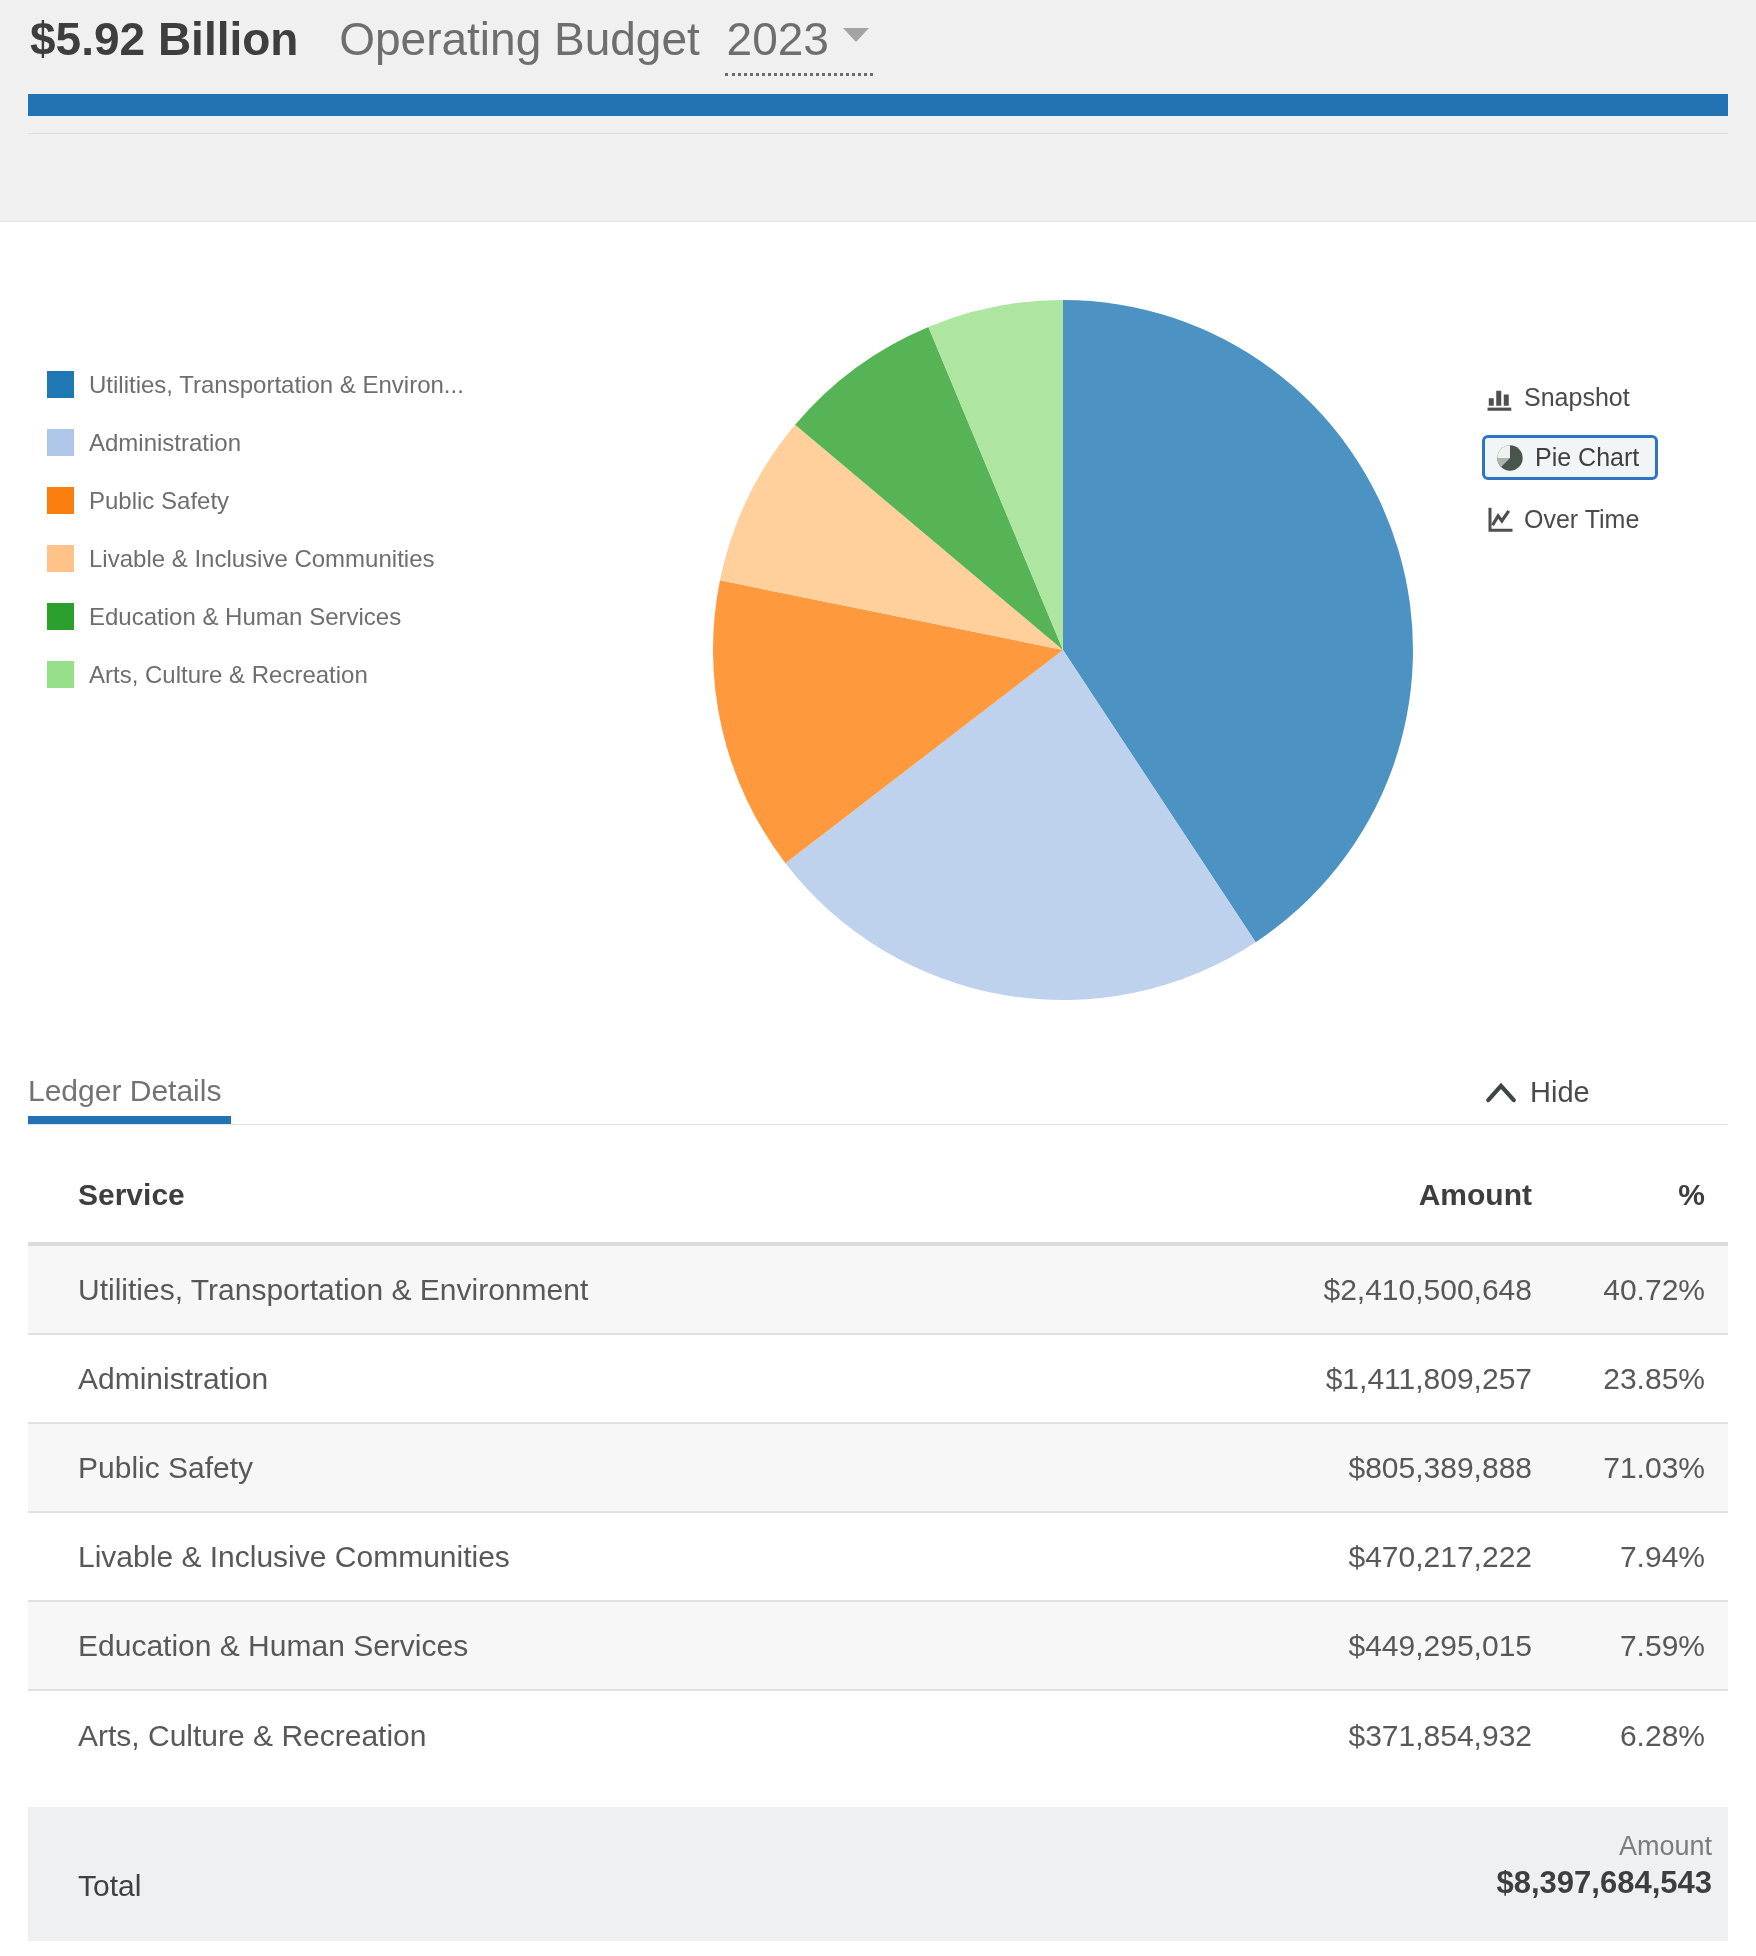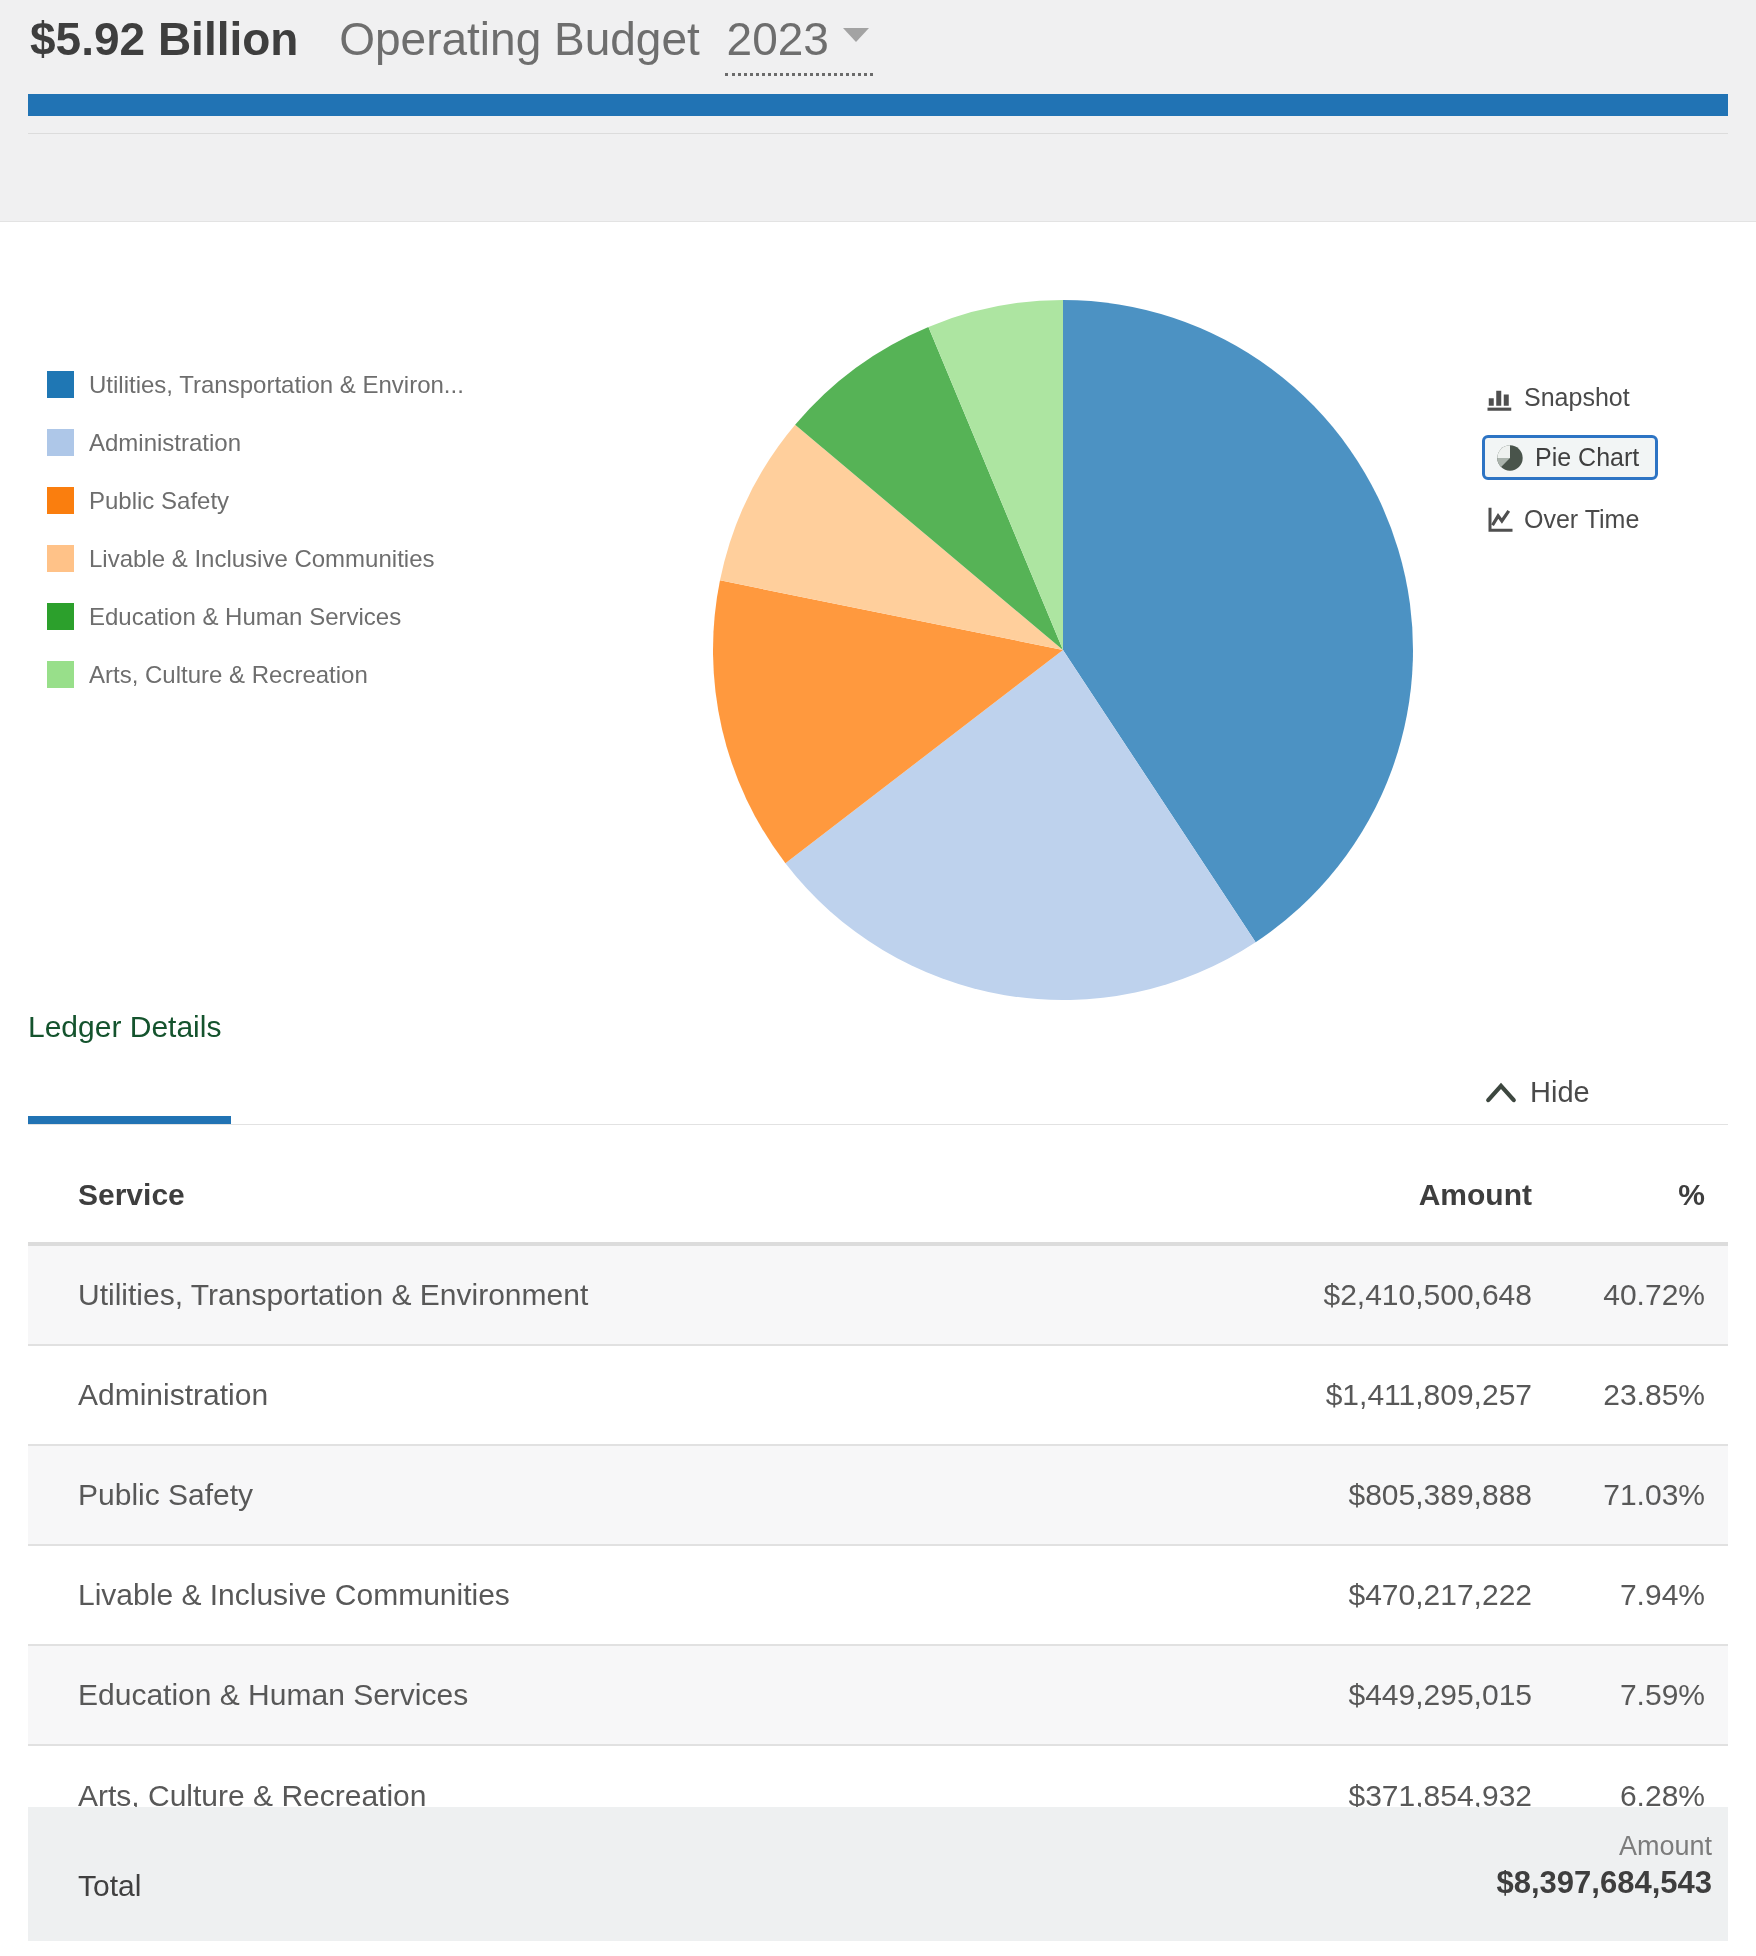--- a/index.html
+++ b/index.html
@@ -66,41 +66,41 @@
     display:flex; align-items:center; gap:9px; height:45px;
     margin-top:16px; margin-bottom:17px;
     border:3px solid #2d74c4; border-radius:6px; background:#f2f5f5;
     padding:0 16px 0 9px; width:fit-content;
     font-size:25px; color:#3f3f3f; cursor:pointer;
   }
   .vicon { display:block; }
 
   
   .ledger-title {
-    position:absolute; left:28px; top:1010px; font-size:30px; color:#14532d;text-align:right;
+    position:absolute; left:28px; top:1074px; font-size:30px; color:#737373;text-align:right;
   }
   .ledger-underline {
     position:absolute; left:28px; top:1116px; width:203px; height:9px;
   }
   .ledger-hairline {
     position:absolute; left:28px; right:28px; top:1124px; height:1px; background:#e2e2e2;
   }
   .hide-control {
     position:absolute; left:1484px; top:1076px; display:flex; align-items:center; gap:12px;
     font-size:29px; color:#4a4a4a; cursor:pointer;
   }
   .col-head { position:absolute; top:1178px; font-weight:700; font-size:30px; color:#3e3e3e; }
   .col-head.service { left:78px; }
   .col-head.amount { left:1200px; width:332px; text-align:right; }
   .col-head.pct { left:1560px; width:145px; text-align:right; }
   .head-rule {
     position:absolute; left:28px; right:28px; top:1242px; height:4px; background:#dcdcdc;
   }
   .rows { position:absolute; left:28px; right:28px; top:1246px; }
-  .trow { position:relative; height:100px; border-bottom:2px solid #e1e1e1;text-align:center; }
+  .trow { position:relative; height:89px; border-bottom:2px solid #e1e1e1;text-align:center; }
   .trow:nth-child(odd) { background:#f7f7f8; }
   .trow:nth-child(even) { background:#ffffff; }
   .trow:last-child { border-bottom:none; }
   .cell { position:absolute; top:50%; transform:translateY(-50%); font-size:30px; color:#585858; white-space:nowrap; }
   .cell.svc { left:50px; }
   .cell.amt { right:196px; }
   .cell.pct { right:23px; }
   .total-block {
     position:absolute; left:28px; right:28px; top:1807px; height:134px; background:#eef0f1;
   }

